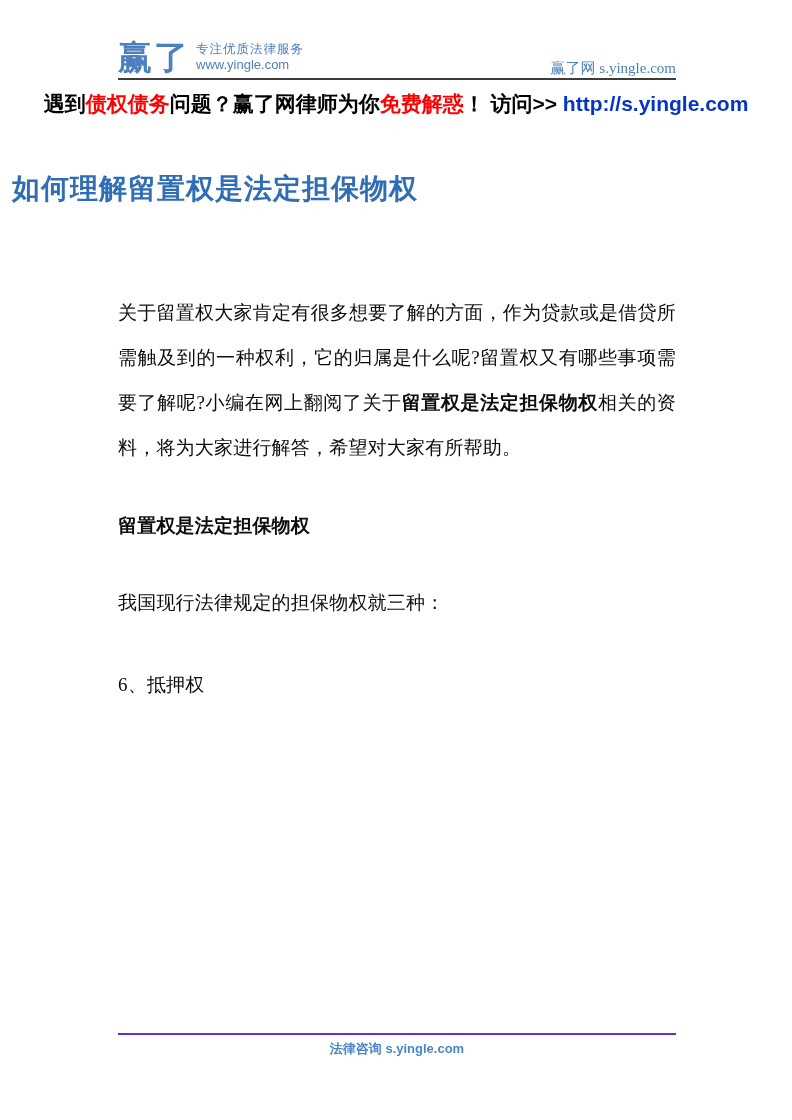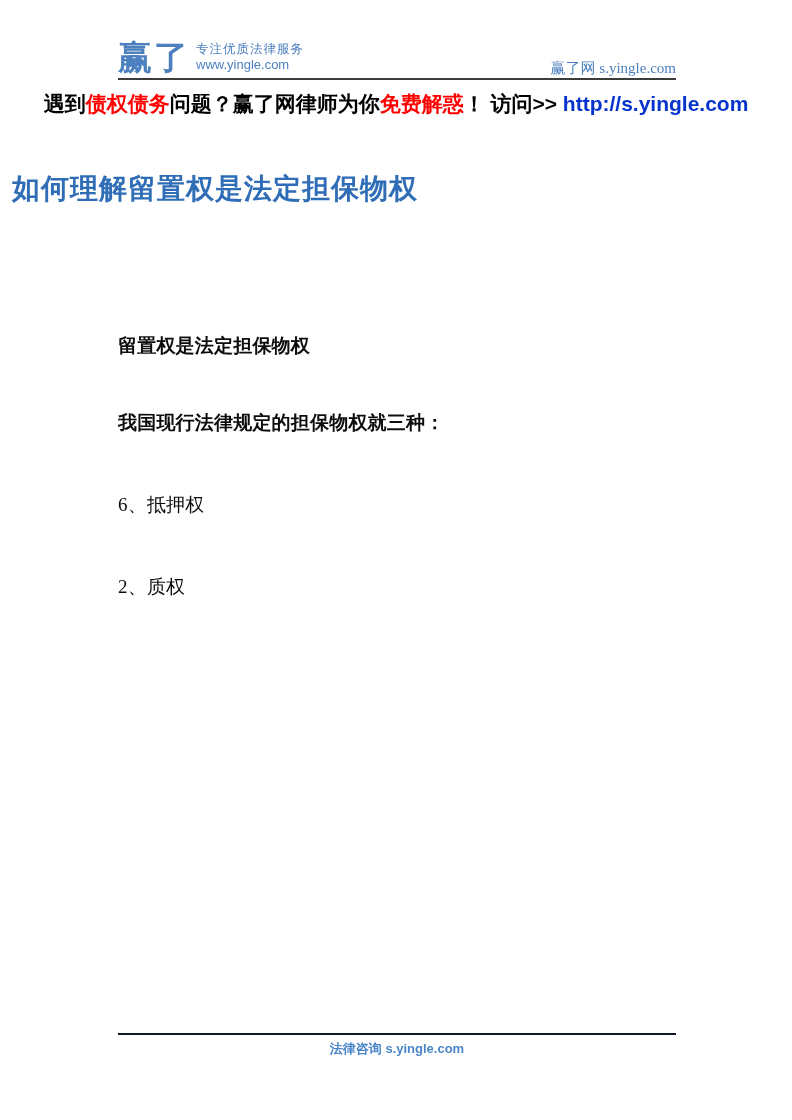--- a/index.html
+++ b/index.html
@@ -110,31 +110,31 @@
   }
   .article p, .article h2 { margin: 0; padding: 0; }
   .article .p1 { margin-top: 0; }
   .article .subheading {
     margin-top: 33px;
     font-size: 19px;
     font-weight: bold;
     text-align: left;
   }
   .article .p2 { margin-top: 40px; }
-  .article .p3 { margin-top: 32px; font-weight: bold; }
+  .article .p3 { margin-top: 32px; }
   .article .list-item { margin-top: 37px; text-align: left; }
   .article b { font-weight: bold; }
 
   
   .footer {
     position: absolute;
     left: 118px;
     right: 116px;
     top: 1033px;
-    border-top: 2px solid #0f172a;
+    border-top: 2px solid #6d28d9;
     text-align: center;
     padding-top: 4px;
   }
   .footer-link {
     font-family: "Liberation Sans", sans-serif;
     font-size: 13px;
     font-weight: bold;
     color: #4a86c8;
     cursor: pointer;
   }
@@ -155,23 +155,23 @@
     <div class="header-right">赢了网 s.yingle.com</div>
   </header>
 
   <div class="promo">
     <span>遇到</span><span class="red">债权债务</span><span>问题？赢了网律师为你</span><span class="red">免费解惑</span><span>！ 访问&gt;&gt; </span><a class="link">http://s.yingle.com</a>
   </div>
 
   <h1 class="title">如何理解留置权是法定担保物权</h1>
 
   <main class="article">
+    <p class="p1"><span>关于留置权大家肯定有很多想要了解的方面，作为贷款或是借贷所需触及到的一种权利，它的归属是什么呢?留置权又有哪些事项需要了解呢?小编在网上翻阅了关于</span><b>留置权是法定担保物权</b><span>相关的资料，将为大家进行解答，希望对大家有所帮助。</span></p>
     <h2 class="subheading">留置权是法定担保物权</h2>
     <p class="p3">我国现行法律规定的担保物权就三种：</p>
     <p class="list-item">6、抵押权</p>
-    <p class="list-item">2、质权</p>
   </main>
 
   <footer class="footer">
     <span class="footer-link">法律咨询 s.yingle.com</span>
   </footer>
 
 </div>
 
 </body></html>

